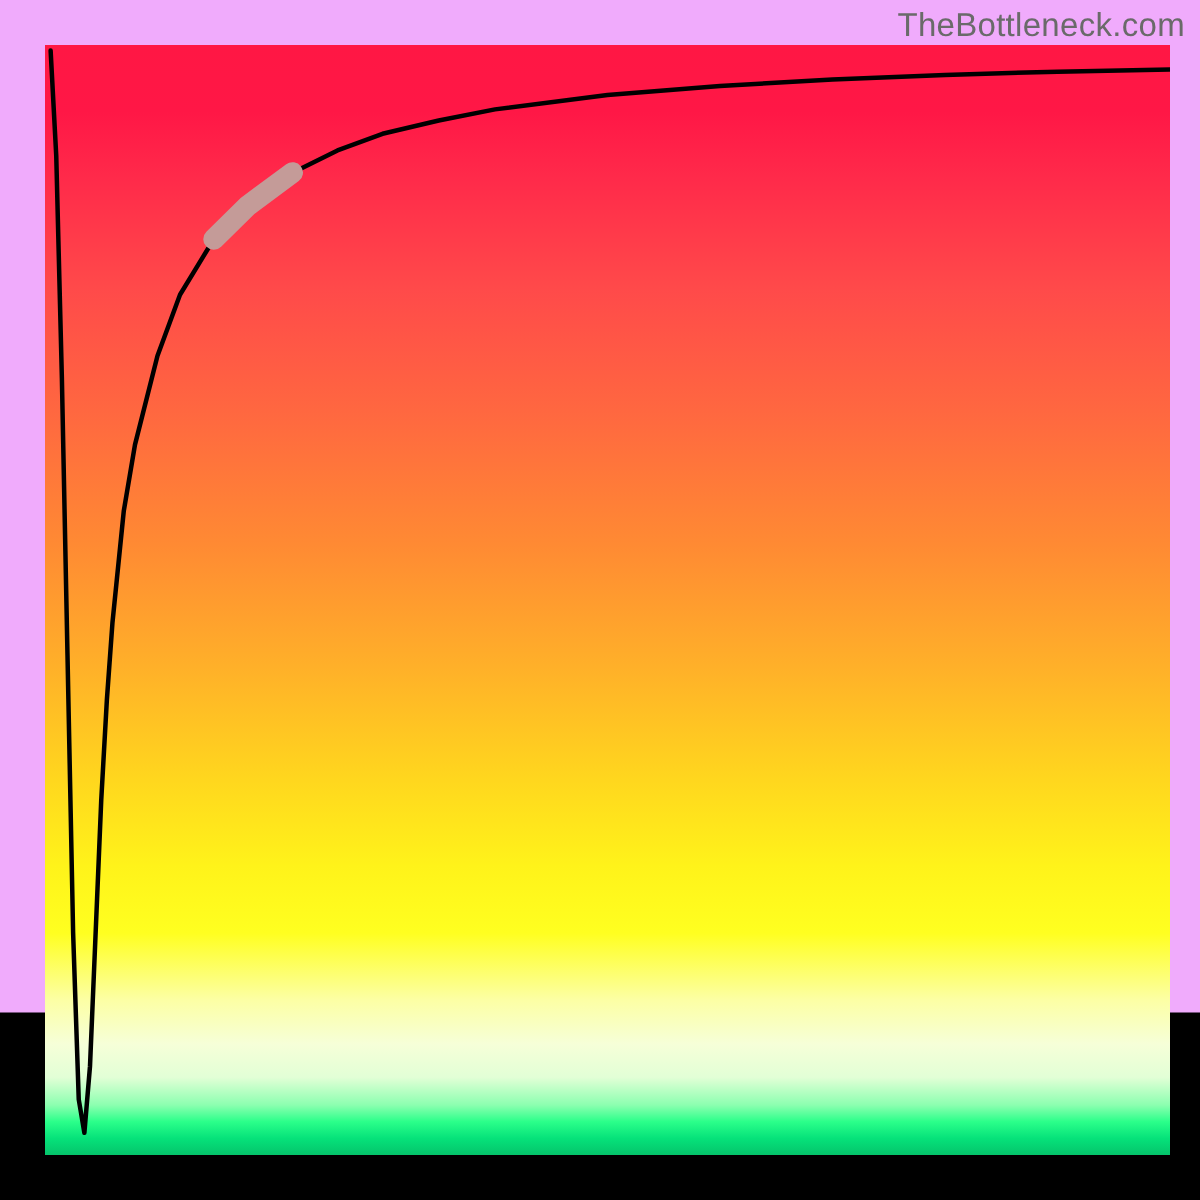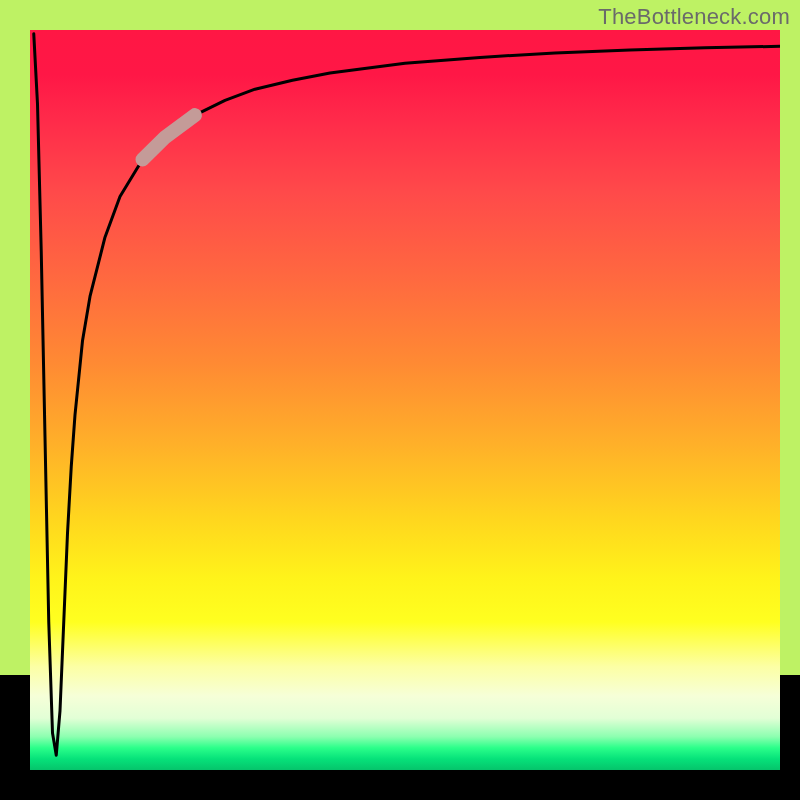--- a/index.html
+++ b/index.html
@@ -8,21 +8,21 @@
     width: 800px;
     height: 800px;
     background: #000;
     font-family: Arial, Helvetica, sans-serif;
     overflow: hidden;
   }
   .frame {
     position: relative;
     width: 800px;
     height: 675px;
-    background: #bef264;
+    background: #f0abfc;
   }
   .watermark {
     position: absolute;
     top: 4px;
     right: 10px;
     color: #6a6a6a;
     font-size: 22px;
     font-weight: 400;
     letter-spacing: 0.2px;
     z-index: 10;

